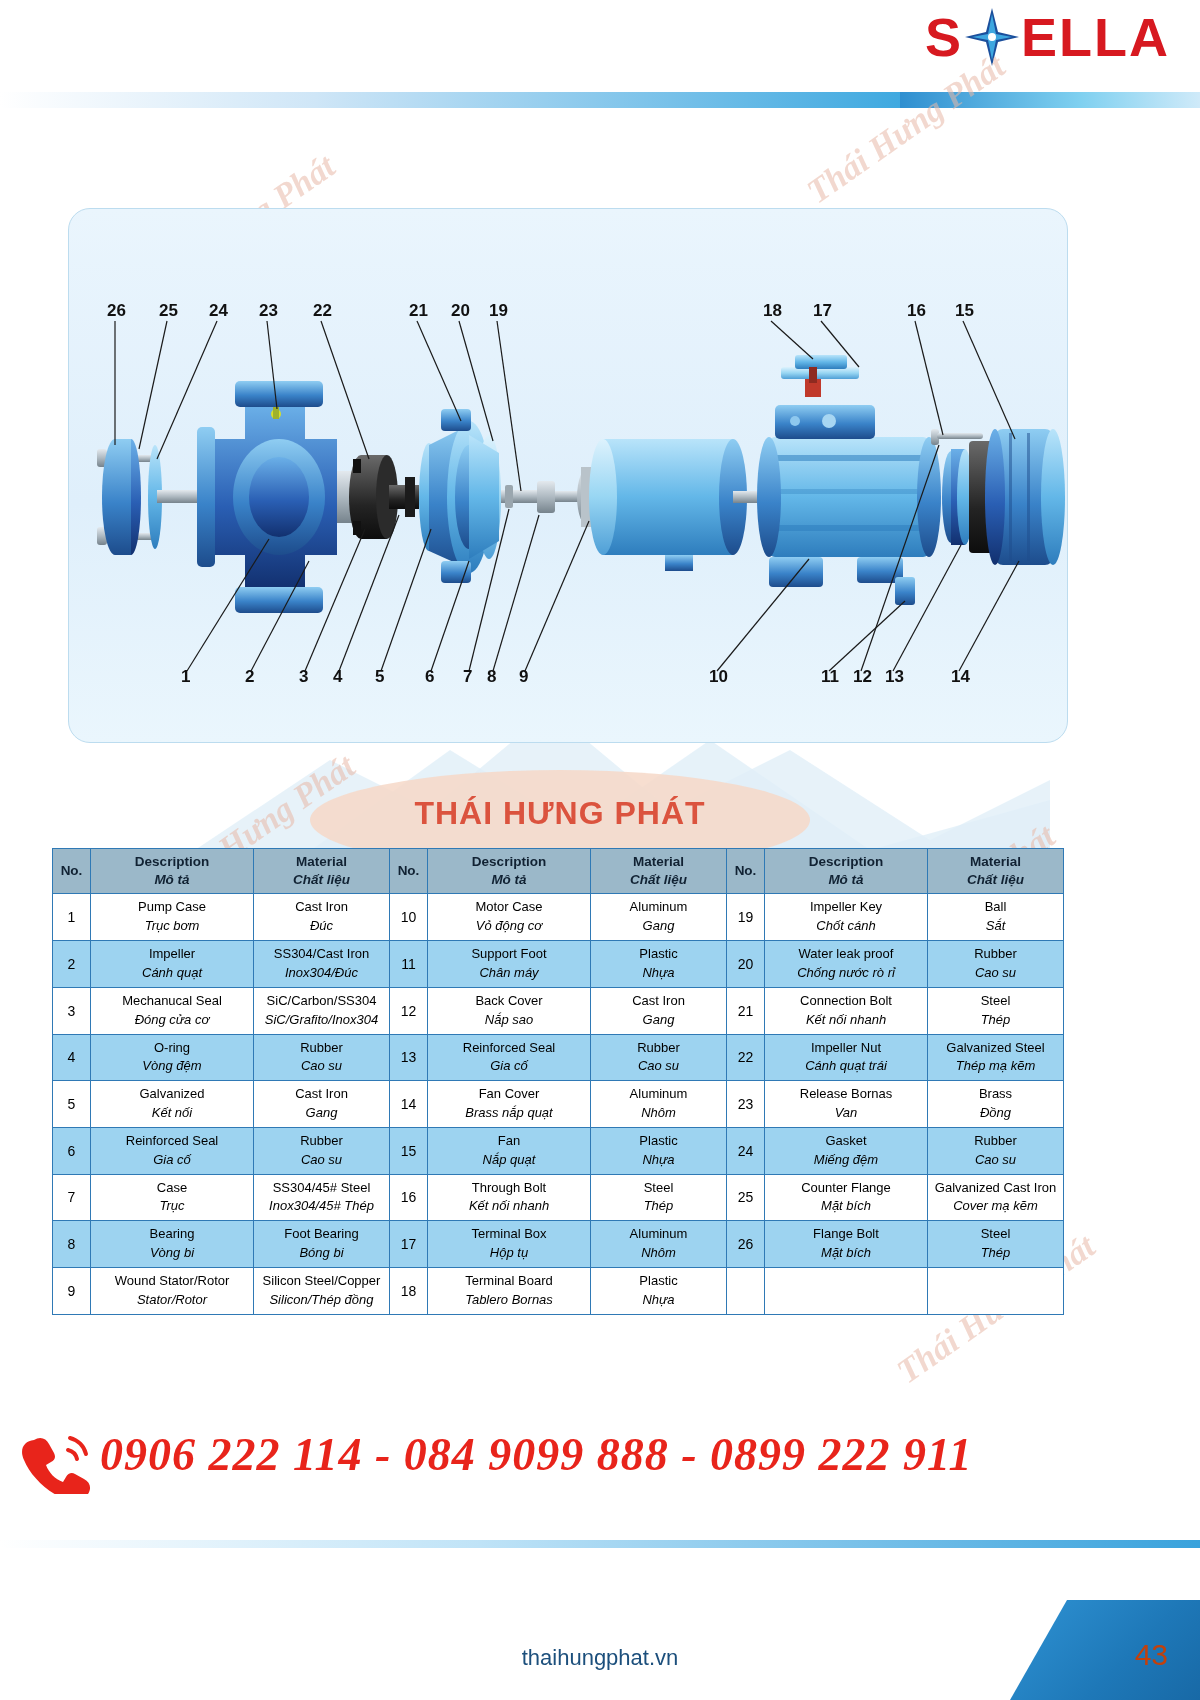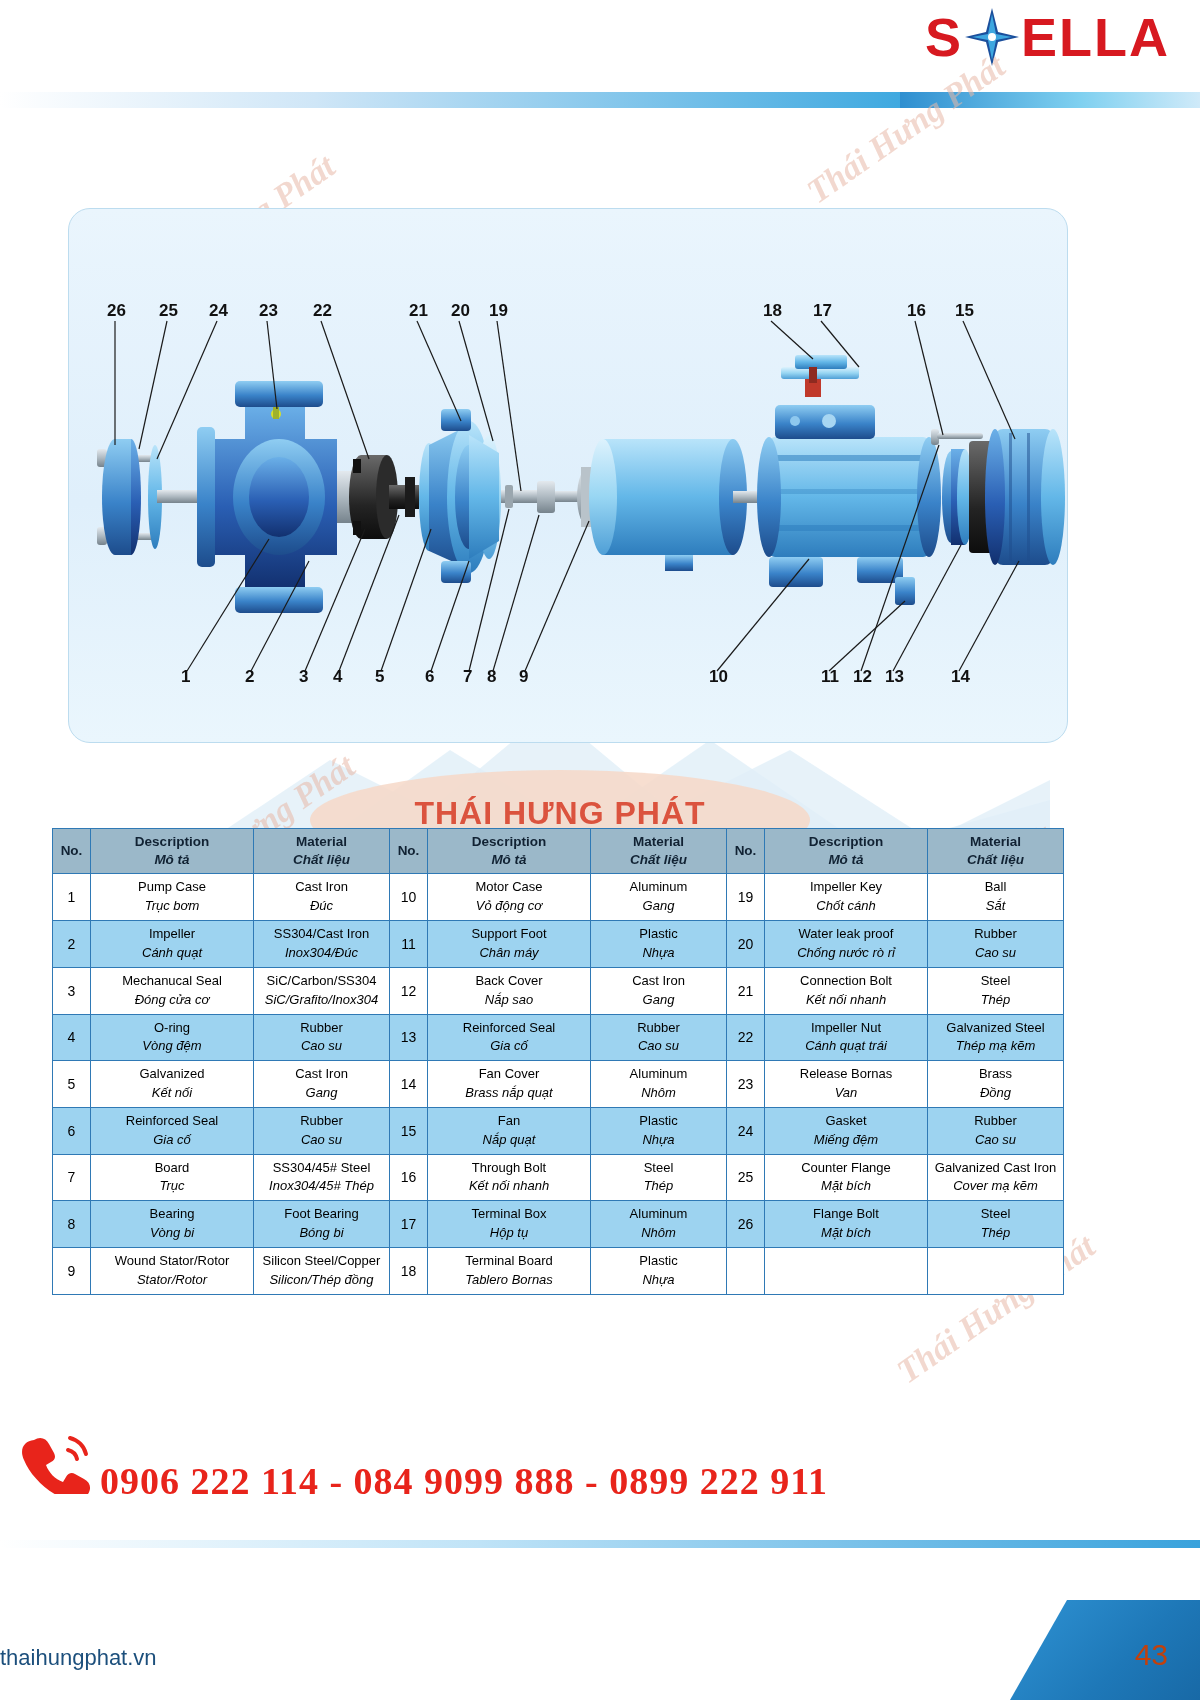--- a/index.html
+++ b/index.html
@@ -46,21 +46,21 @@
 
   
   .diagram {
     position:absolute; left:68px; top:208px; width:1000px; height:535px;
     background: linear-gradient(to bottom, #eaf5fd 0%, #dfeffb 55%, #eaf6fd 100%);
     border:1px solid #bcdcef; border-radius:22px;
   }
   .callout { position:absolute; font-weight:bold; font-size:17px; color:#111; }
 
   
-  .tbl-wrap { position:absolute; left:52px; top:828px; width:888px; }
+  .tbl-wrap { position:absolute; left:52px; top:848px; width:888px; }
   table.parts { border-collapse:collapse; width:1012px; table-layout:fixed; }
   table.parts td, table.parts th { border:1px solid #2f79b5; }
   .c-no   { width:38px; }
   .c-desc { width:163px; }
   .c-mat  { width:136px; }
   th.hd {
     background:#9bb8c9; color:#123; font-size:13.5px; padding:4px 2px; text-align:center;
     font-weight:bold; line-height:1.35;
   }
   th.hd .vn { font-style:italic; font-weight:bold; display:block; }
@@ -69,27 +69,27 @@
   td.cell .en { display:block; }
   td.cell .vn { display:block; font-style:italic; }
   tr.alt td { background:#9dd3f0; }
   tr.plain td { background:#ffffff; }
 
   
   .phone-wrap { position:absolute; left:0; top:1428px; width:1200px; height:70px; }
   .phone-icon { position:absolute; left:18px; top:4px; width:78px; height:62px; }
   .phone-text {
     position:absolute; left:100px; top:0px; width:1080px;
-    font-family:"Liberation Serif", serif; font-weight:bold;
-    font-size:38px; color:#e8241b; letter-spacing:1px; white-space:nowrap;margin-top:31px;
+    font-family:"Liberation Serif", serif; font-style:italic; font-weight:bold;
+    font-size:46px; color:#e8241b; letter-spacing:1px; white-space:nowrap;
   }
   .footer-strip { position:absolute; left:0; top:1540px; width:1200px; height:8px;
      background: linear-gradient(to right,#ffffff 0%, #bfe3f7 40%, #39a2dc 100%); }
   .site {
-    position:absolute; left:0; top:1645px; width:1200px; text-align:left;
+    position:absolute; left:0; top:1645px; width:1200px; text-align:center;
     font-size:22px; color:#1c4f7c;
   }
   .pagenum {
     position:absolute; right:32px; top:1638px; font-size:30px; color:#c2410c; font-weight:normal;
   }
   .corner {
     position:absolute; right:0; top:1600px; width:190px; height:100px;
     background: linear-gradient(135deg,#2f93d4 0%, #1e78b8 60%, #1869a6 100%);
     clip-path: polygon(30% 0, 100% 0, 100% 100%, 0 100%);
   }
@@ -545,21 +545,21 @@
         </td>
         <td class="cell">
           <span class="en">Rubber</span>
           <span class="vn">Cao su</span>
         </td>
       </tr>
 
       <tr class="plain">
         <td class="numcell">7</td>
         <td class="cell">
-          <span class="en">Board</span>
+          <span class="en">Case</span>
           <span class="vn">Trục</span>
         </td>
         <td class="cell">
           <span class="en">SS304/45# Steel</span>
           <span class="vn">Inox304/45# Thép</span>
         </td>
         <td class="numcell">16</td>
         <td class="cell">
           <span class="en">Through Bolt</span>
           <span class="vn">Kết nối nhanh</span>

